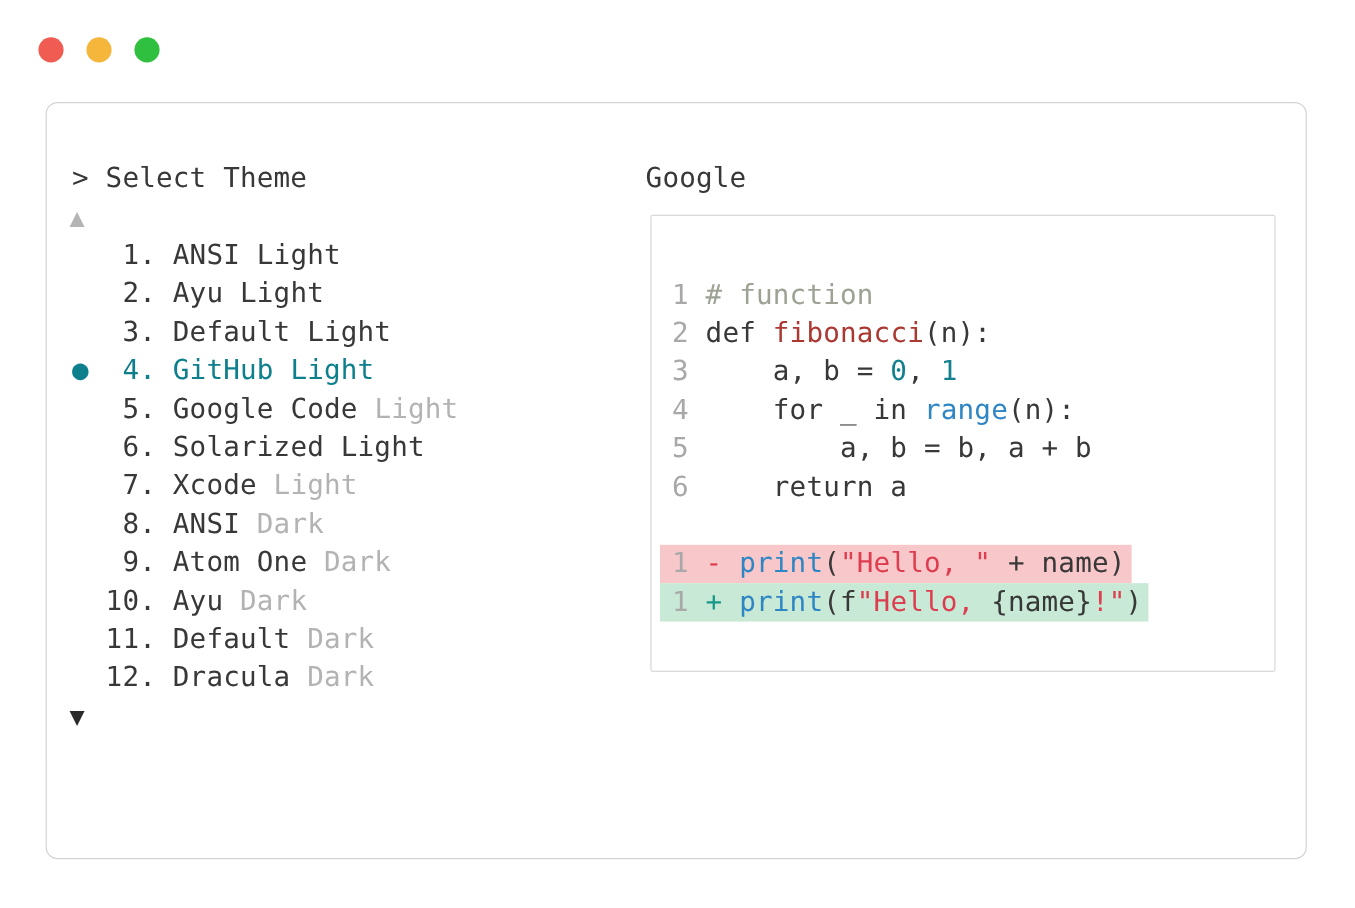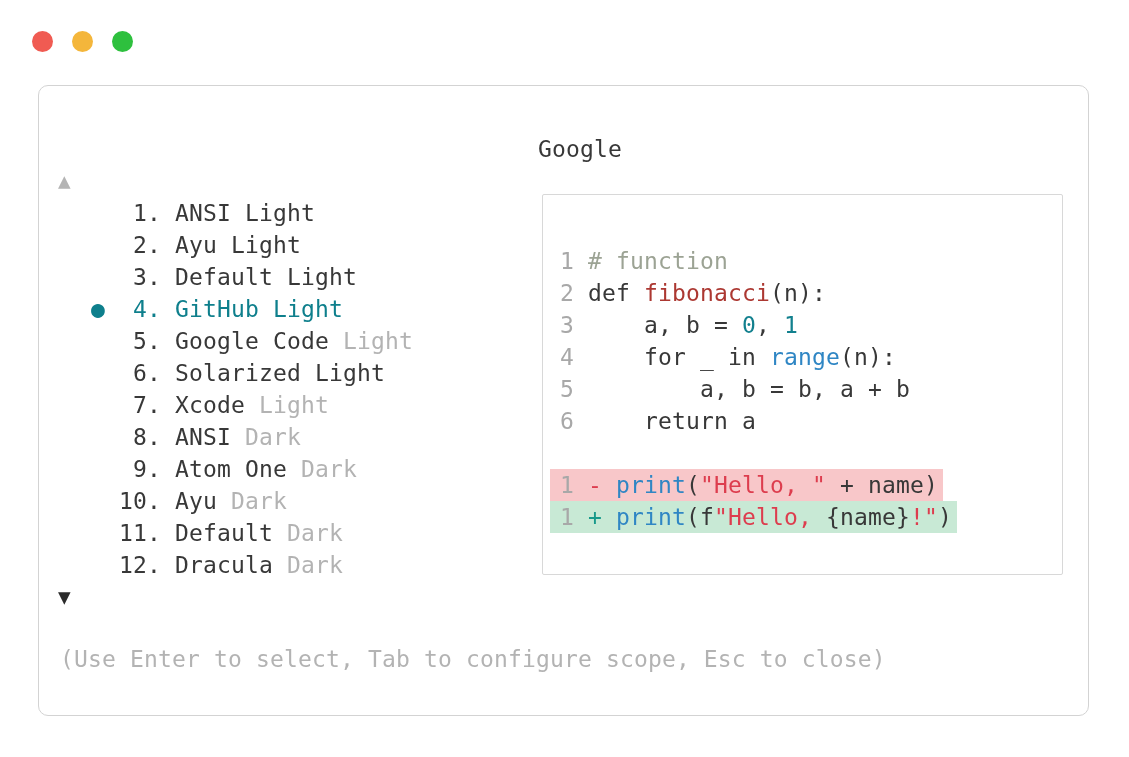--- a/index.html
+++ b/index.html
@@ -16,48 +16,48 @@
     position:absolute;left:38px;top:85px;width:1051px;height:631px;
     border:1.5px solid #d3d3d3;border-radius:10px;box-sizing:border-box;
     background:#ffffff;
   }
   .mono{font-size:23px;letter-spacing:0.15px;line-height:32px;white-space:pre;}
   .prompt{position:absolute;left:21px;top:47px;}
   .preview-label{position:absolute;left:499px;top:47px;}
   .scroll-up{position:absolute;left:19px;top:79px;font-size:21px;color:#b4b4b4;}
   .scroll-down{position:absolute;left:19px;top:495px;font-size:21px;color:#2b2b2b;}
   .theme-list{position:absolute;left:21px;top:111px;margin:0;padding:0;list-style:none;}
-  .theme-list li{height:32px;cursor:default;margin-left:31px;}
+  .theme-list li{height:32px;cursor:default;}
   .help{position:absolute;left:21px;top:557px;color:#b3b3b3;}
   
   .preview-box{
     position:absolute;left:503px;top:93px;width:521px;height:381px;
     border:1.5px solid #d8d8d8;border-radius:2px;box-sizing:border-box;
-    background:#ffffff;overflow:hidden;margin-top:15px;
+    background:#ffffff;overflow:hidden;
   }
   .code{position:absolute;left:17px;top:50px;}
   .code-line{height:32px;}
   .hl{display:inline-block;padding:0 5px 0 10px;margin-left:-10px;}
 </style>
 </head>
 <body>
 
 <div class="traffic">
   <span class="dot" id="dot-close" style="background: rgb(240, 91, 82);"></span>
   <span class="dot" id="dot-min" style="background: rgb(244, 182, 59);"></span>
   <span class="dot" id="dot-zoom" style="background: rgb(46, 192, 62);"></span>
 </div>
 
 <div class="panel">
+  <div class="mono prompt">&gt; Select Theme</div>
   <div class="mono preview-label">Google</div>
 
   <div class="mono scroll-up">▲</div>
 
   <ul class="mono theme-list" id="theme-list"><li><span style="color: rgb(14, 127, 140);"> </span><span style="color: rgb(56, 56, 56);">  1. </span><span style="color: rgb(56, 56, 56);">ANSI Light</span></li><li><span style="color: rgb(14, 127, 140);"> </span><span style="color: rgb(56, 56, 56);">  2. </span><span style="color: rgb(56, 56, 56);">Ayu Light</span></li><li><span style="color: rgb(14, 127, 140);"> </span><span style="color: rgb(56, 56, 56);">  3. </span><span style="color: rgb(56, 56, 56);">Default Light</span></li><li><span style="color: rgb(14, 127, 140);">●</span><span style="color: rgb(14, 127, 140);">  4. </span><span style="color: rgb(14, 127, 140);">GitHub Light</span></li><li><span style="color: rgb(14, 127, 140);"> </span><span style="color: rgb(56, 56, 56);">  5. </span><span style="color: rgb(56, 56, 56);">Google Code</span><span style="color: rgb(179, 179, 179);"> Light</span></li><li><span style="color: rgb(14, 127, 140);"> </span><span style="color: rgb(56, 56, 56);">  6. </span><span style="color: rgb(56, 56, 56);">Solarized Light</span></li><li><span style="color: rgb(14, 127, 140);"> </span><span style="color: rgb(56, 56, 56);">  7. </span><span style="color: rgb(56, 56, 56);">Xcode</span><span style="color: rgb(179, 179, 179);"> Light</span></li><li><span style="color: rgb(14, 127, 140);"> </span><span style="color: rgb(56, 56, 56);">  8. </span><span style="color: rgb(56, 56, 56);">ANSI</span><span style="color: rgb(179, 179, 179);"> Dark</span></li><li><span style="color: rgb(14, 127, 140);"> </span><span style="color: rgb(56, 56, 56);">  9. </span><span style="color: rgb(56, 56, 56);">Atom One</span><span style="color: rgb(179, 179, 179);"> Dark</span></li><li><span style="color: rgb(14, 127, 140);"> </span><span style="color: rgb(56, 56, 56);"> 10. </span><span style="color: rgb(56, 56, 56);">Ayu</span><span style="color: rgb(179, 179, 179);"> Dark</span></li><li><span style="color: rgb(14, 127, 140);"> </span><span style="color: rgb(56, 56, 56);"> 11. </span><span style="color: rgb(56, 56, 56);">Default</span><span style="color: rgb(179, 179, 179);"> Dark</span></li><li><span style="color: rgb(14, 127, 140);"> </span><span style="color: rgb(56, 56, 56);"> 12. </span><span style="color: rgb(56, 56, 56);">Dracula</span><span style="color: rgb(179, 179, 179);"> Dark</span></li></ul>
 
   <div class="mono scroll-down">▼</div>
 
-  <div class="mono help">(Use Enter to select, Tab to configure scope, Esc to close)</div>
 
   <div class="preview-box">
     <div class="mono code" id="code"><div class="code-line"><span style="color: rgb(168, 168, 168);">1</span><span style="color: rgb(56, 56, 56);"> </span><span style="color: rgb(156, 163, 148);"># function</span></div><div class="code-line"><span style="color: rgb(168, 168, 168);">2</span><span style="color: rgb(56, 56, 56);"> def </span><span style="color: rgb(172, 56, 50);">fibonacci</span><span style="color: rgb(56, 56, 56);">(n):</span></div><div class="code-line"><span style="color: rgb(168, 168, 168);">3</span><span style="color: rgb(56, 56, 56);">     a, b = </span><span style="color: rgb(18, 128, 142);">0</span><span style="color: rgb(56, 56, 56);">, </span><span style="color: rgb(18, 128, 142);">1</span></div><div class="code-line"><span style="color: rgb(168, 168, 168);">4</span><span style="color: rgb(56, 56, 56);">     for _ in </span><span style="color: rgb(47, 134, 196);">range</span><span style="color: rgb(56, 56, 56);">(n):</span></div><div class="code-line"><span style="color: rgb(168, 168, 168);">5</span><span style="color: rgb(56, 56, 56);">         a, b = b, a + b</span></div><div class="code-line"><span style="color: rgb(168, 168, 168);">6</span><span style="color: rgb(56, 56, 56);">     return a</span></div><div class="code-line"></div><div class="code-line"><span class="hl" style="background: rgb(248, 199, 201);"><span style="color: rgb(168, 168, 168);">1</span><span style="color: rgb(56, 56, 56);"> </span><span style="color: rgb(221, 61, 78);">- </span><span style="color: rgb(47, 134, 196);">print</span><span style="color: rgb(56, 56, 56);">(</span><span style="color: rgb(221, 61, 78);">"Hello, "</span><span style="color: rgb(56, 56, 56);"> + name)</span></span></div><div class="code-line"><span class="hl" style="background: rgb(200, 233, 213);"><span style="color: rgb(168, 168, 168);">1</span><span style="color: rgb(56, 56, 56);"> </span><span style="color: rgb(23, 153, 138);">+ </span><span style="color: rgb(47, 134, 196);">print</span><span style="color: rgb(56, 56, 56);">(f</span><span style="color: rgb(221, 61, 78);">"Hello, </span><span style="color: rgb(56, 56, 56);">{name}</span><span style="color: rgb(221, 61, 78);">!"</span><span style="color: rgb(56, 56, 56);">)</span></span></div></div>
   </div>
 </div>
 
 </body></html>

